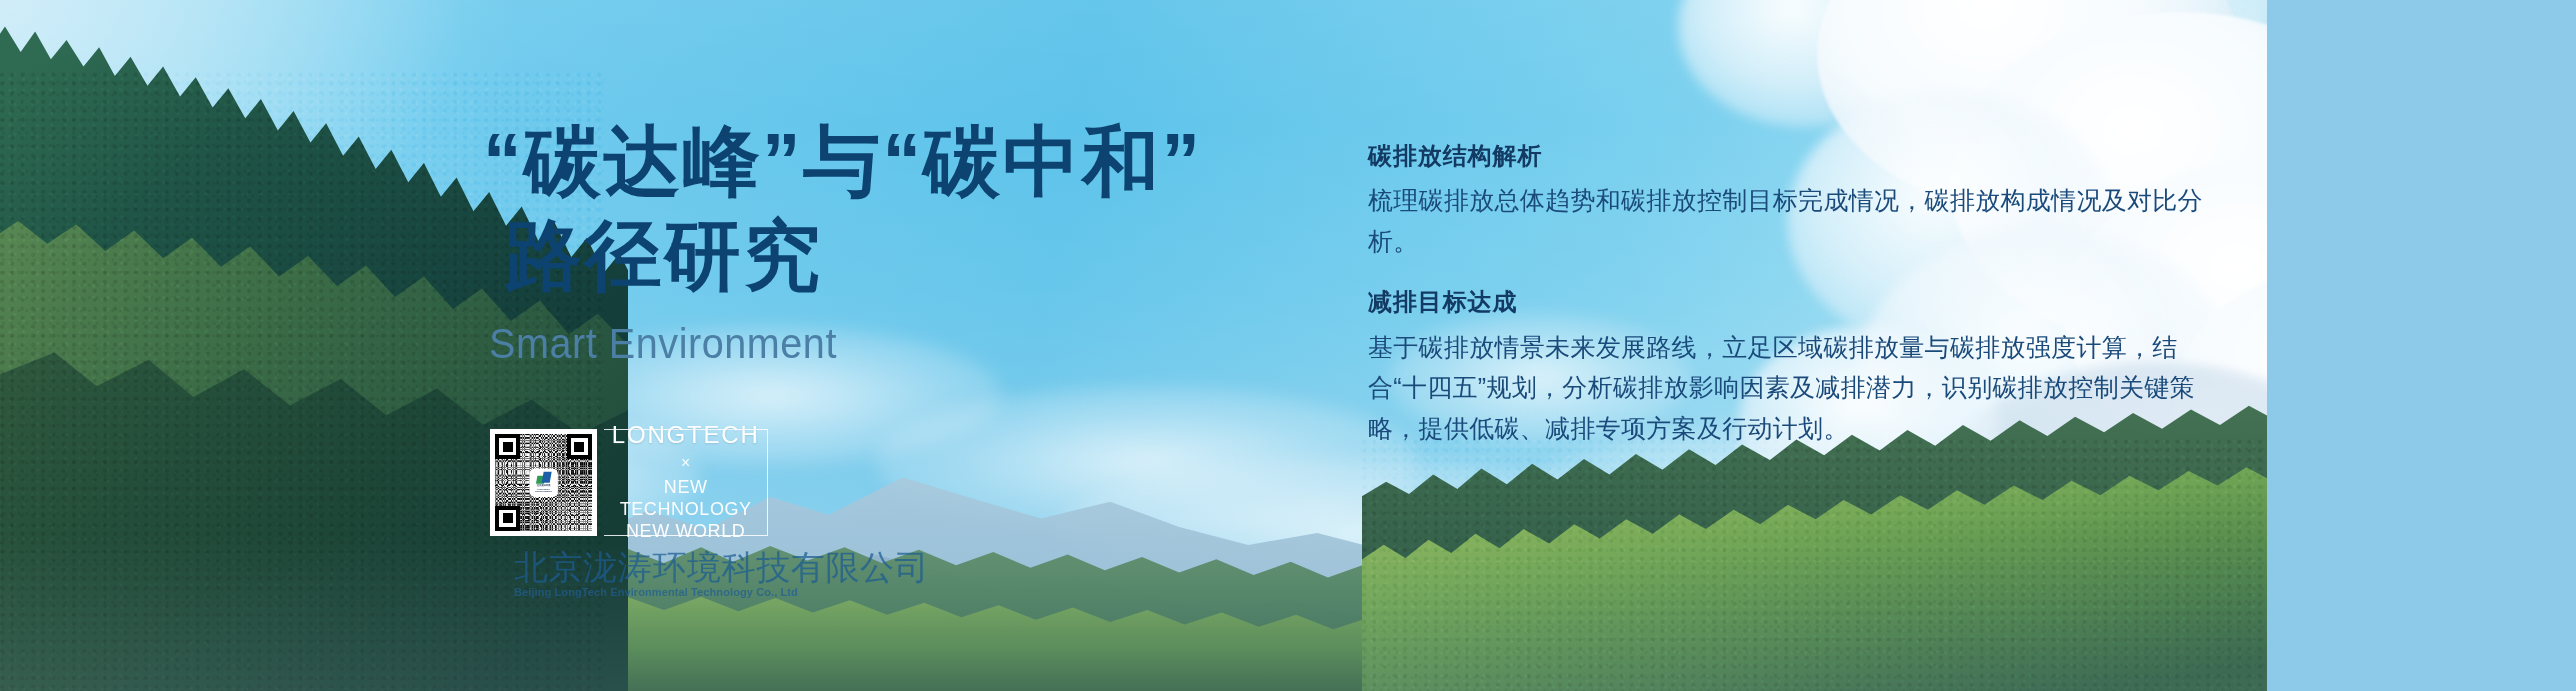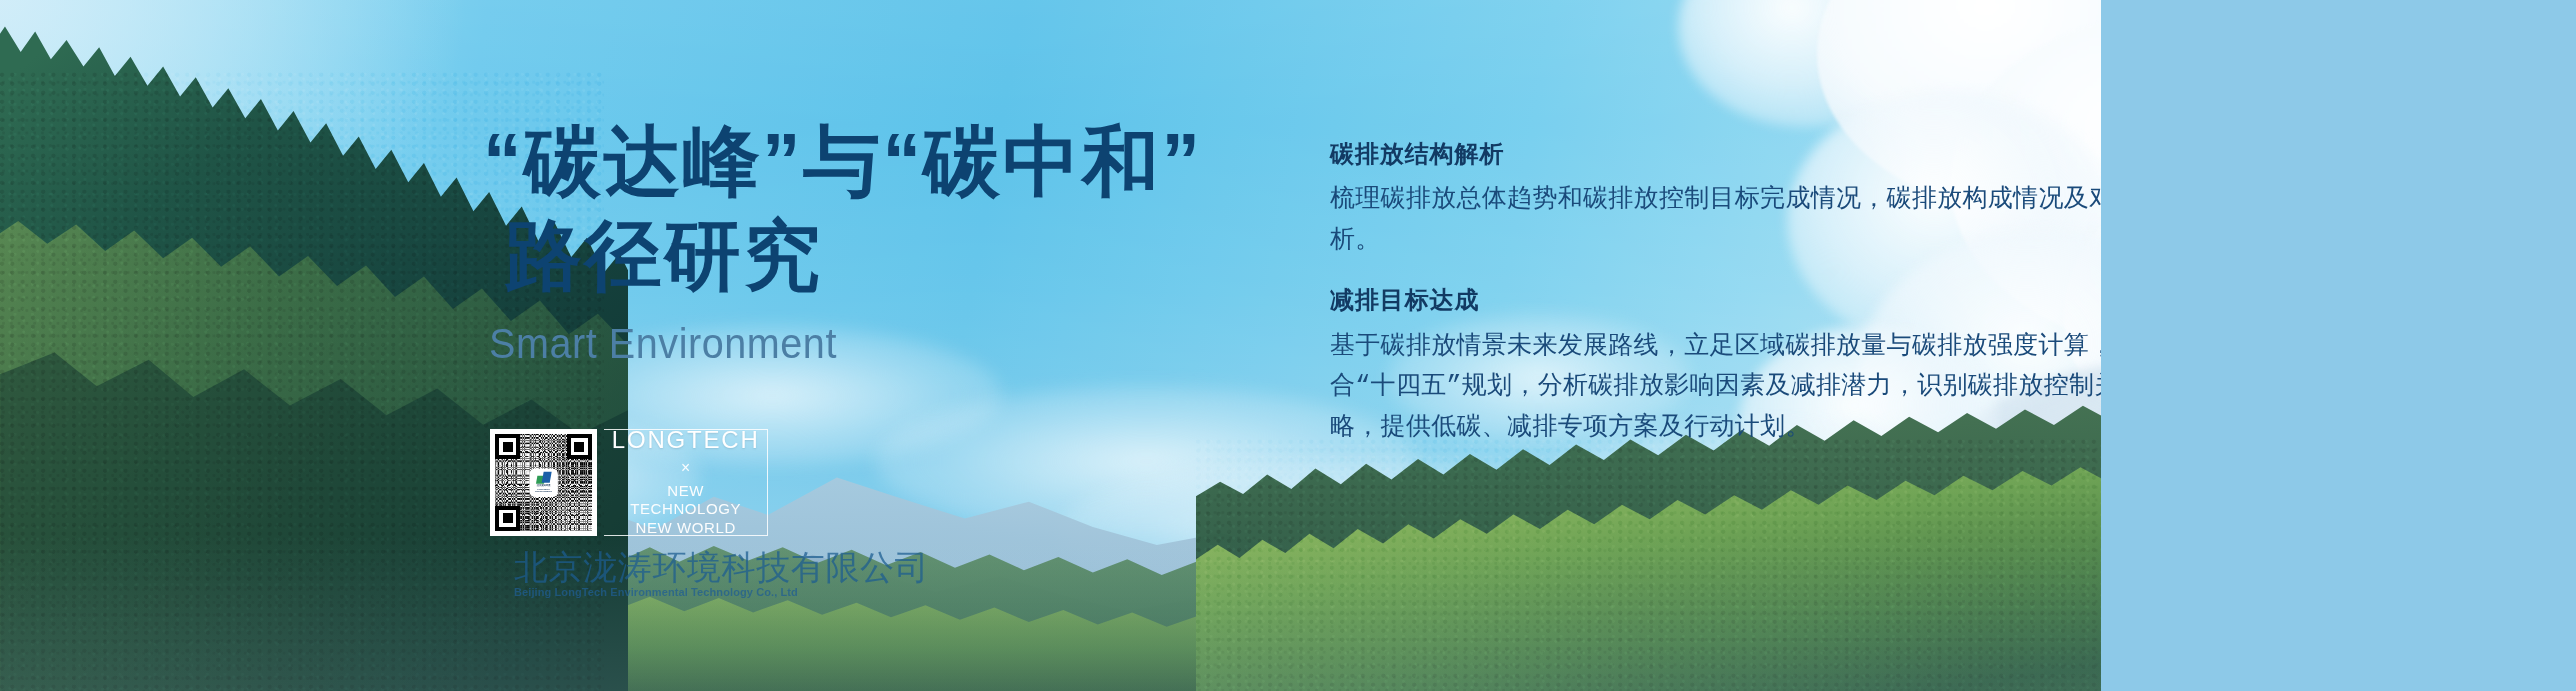--- a/index.html
+++ b/index.html
@@ -6,21 +6,21 @@
   * { margin:0; padding:0; box-sizing:border-box; }
   html, body {
     width:2576px; height:692px;
     overflow:hidden;
     font-family:"Liberation Sans", sans-serif;
     background:#8dc9e8;
   }
 
   .banner {
     position:relative;
-    width:2101px; height:692px;
+    width:2267px; height:692px;
     overflow:hidden;
   }
 
   
   .sky {
     position:absolute; inset:0;
     background:
       linear-gradient(180deg,
         #8fcdeb 0%,
         #7fc3e6 18%,
@@ -255,21 +255,21 @@
     text-shadow:0 0.6px 1.8px rgba(90,120,140,.25);
   }
   .brand-x {
     font-size:15.7px;
     font-weight:300;
     margin:8.4px 0 6px;
     line-height:1;
     opacity:.95;
   }
   .brand-sub {
-    font-size:15px;
+    font-size:18px;
     font-weight:300;
     line-height:1.22;
     letter-spacing:0.6px;
     opacity:.97;
   }
 
   .company {
     position:absolute;
     left:514px; top:550px;
     width:278px;
@@ -289,23 +289,22 @@
     font-weight:bold;
     color:#1f5e93;
     letter-spacing:0.1px;
     opacity:.72;
     white-space:nowrap;
   }
 
   
   .panel {
     position:absolute;
-    left:1330px; top:142px;
+    left:1368px; top:142px;
     width:863px;
-    font-family:Liberation Mono, monospace;
   }
   .sec { margin-bottom:26.6px; }
   .sec:last-child { margin-bottom:0; }
   .sec-title {
     font-size:24px;
     font-weight:bold;
     color:#123a63;
     letter-spacing:0.9px;
     line-height:1.2;
     margin-bottom:9.7px;

